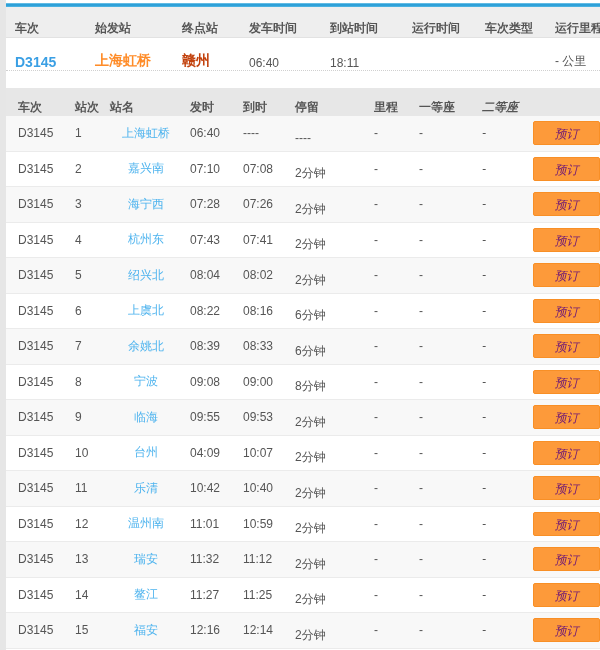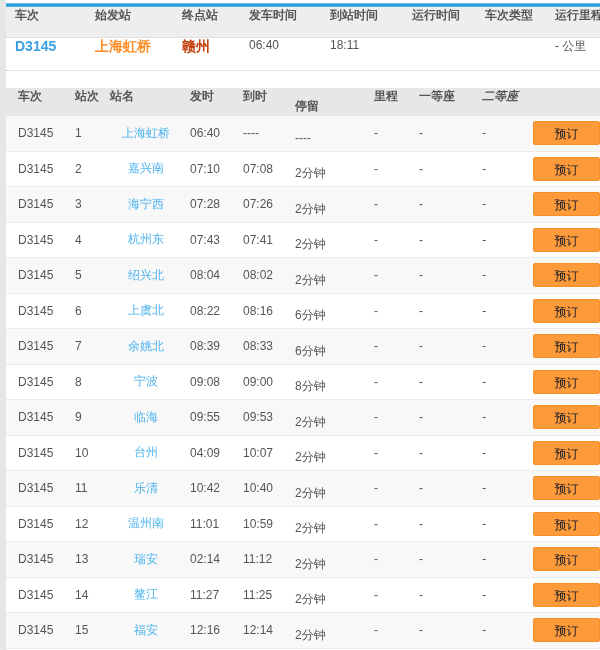--- a/index.html
+++ b/index.html
@@ -6,21 +6,21 @@
   html,body { background:#ffffff; }
   .page {
     position:relative; width:600px; height:650px; overflow:hidden;
     background:#ffffff; font-family:"Liberation Sans", sans-serif;
     font-size:12px; color:#555;
   }
   .gutter { position:absolute; left:0; top:0; width:6px; height:650px; background:#e6e6e6; z-index:5; }
   .content { margin-left:6px; width:594px; }
   .topbar { height:4px; margin-top:3px; background:linear-gradient(to bottom,#7cc9ea 0%,#1d97d4 45%,#56b8e4 100%); }
 
-  .row { display:flex; align-items:flex-start; width:594px; }
+  .row { display:flex; align-items:flex-end; width:594px; }
   .cell { flex:none; overflow:hidden; white-space:nowrap; }
 
   
   .t1-header { height:31px; background:#eeeeee; border-bottom:1px solid #e2e2e2; font-weight:bold; color:#555; }
   .t1-info   { height:33px; background:#ffffff; border-bottom:1px dotted #d0d0d0; }
   .t1 .c1 { width:84px; padding-left:9px; }
   .t1 .c2 { width:86px; padding-left:5px; }
   .t1 .c3 { width:55px; padding-left:6px; }
   .t1 .c4 { width:81px; padding-left:6px;margin-left:12px; }
   .t1 .c5 { width:82px; padding-left:6px; }
@@ -45,22 +45,22 @@
   .t2 .c8, .srow .c8 { width:63px; padding-left:4px; }
   .t2 .c9, .srow .c9 { width:52px; padding-left:4px;font-style:italic; }
   .t2 .c10, .srow .c10 { width:94px; padding-left:3px; }
 
   .srow { display:flex; align-items:center; width:594px; height:35.5px;
           background:#ffffff; border-bottom:1px solid #ebebeb; color:#555; }
   .srow.odd { background:#f8f8f8; }
   .srow .c3 { text-align:center; padding-left:0; }
   .stlink { color:#4db3ee; cursor:pointer; }
   .book-btn { display:inline-block; width:67px; height:24px; line-height:24px;
-              text-align:center; background:#fd9a3a; color:#0f172a;
-              border-radius:2px; border:1px solid #f88f26; cursor:pointer; }
+              text-align:center; background:#fd9a3a; color:#701a75;
+              border-radius:2px; border:1px solid #f88f26; cursor:pointer;font-style:italic; }
 </style>
 </head>
 <body>
 
 <div class="page">
   <div class="gutter"></div>
   <div class="content">
     <div class="topbar"></div>
 
     <div class="row t1 t1-header">
@@ -240,21 +240,21 @@
           <div class="cell c6">2分钟</div>
           <div class="cell c7">-</div>
           <div class="cell c8">-</div>
           <div class="cell c9">-</div>
           <div class="cell c10"><span class="book-btn">预订</span></div>
         </div>
         <div class="srow odd">
           <div class="cell c1">D3145</div>
           <div class="cell c2">13</div>
           <div class="cell c3"><span class="stlink">瑞安</span></div>
-          <div class="cell c4">02:14</div>
+          <div class="cell c4">11:32</div>
           <div class="cell c5">11:12</div>
           <div class="cell c6">2分钟</div>
           <div class="cell c7">-</div>
           <div class="cell c8">-</div>
           <div class="cell c9">-</div>
           <div class="cell c10"><span class="book-btn">预订</span></div>
         </div>
         <div class="srow">
           <div class="cell c1">D3145</div>
           <div class="cell c2">14</div>

